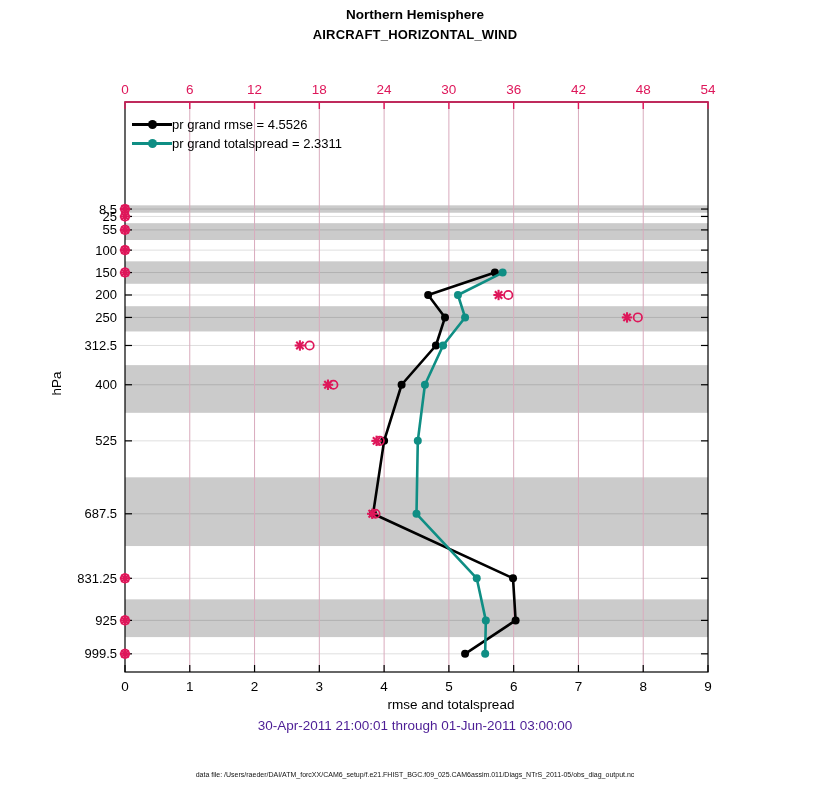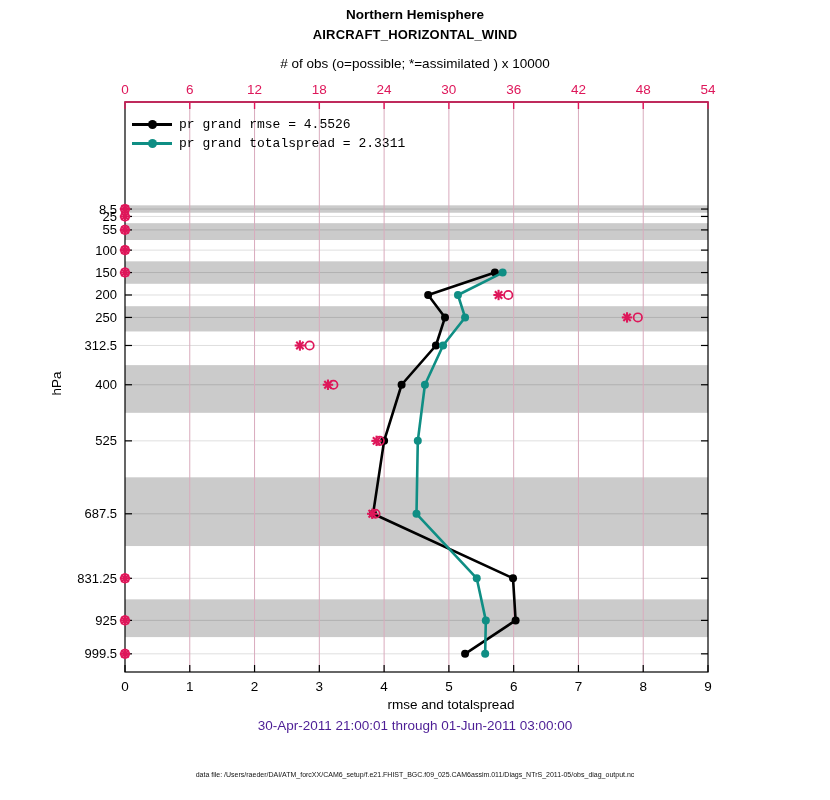--- a/index.html
+++ b/index.html
@@ -5,38 +5,37 @@
   html,body{margin:0;padding:0;background:#fff;}
   #fig{position:relative;width:830px;height:800px;background:#fff;
        font-family:"Liberation Sans", sans-serif;overflow:hidden;}
   .abs{position:absolute;}
   .ctr{left:0;width:830px;text-align:center;}
   #title1{top:7px;font-size:13.5px;font-weight:bold;color:#000;}
   #title2{top:27px;font-size:13px;font-weight:bold;color:#000;letter-spacing:.2px;}
   #obslabel{top:56px;font-size:13.5px;}
   #plot-svg{left:0;top:0;}
   .legend{left:132px;top:115px;}
-  .legend-row{display:flex;align-items:center;height:19px;gap:7px;font-family:Liberation Mono, monospace;}
+  .legend-row{display:flex;align-items:center;height:19px;}
   .legend-sample{position:relative;width:40px;height:2.6px;}
   .legend-sample .dot{position:absolute;left:16px;top:-3.2px;width:9px;height:9px;border-radius:50%;}
   .legend-label{font-size:13px;}
   #hpa-label{left:36px;top:376px;width:40px;font-size:13.5px;color:#000;
              transform:rotate(-90deg);text-align:center;}
   #xlabel{top:697px;font-size:13.5px;color:#000;margin-left:36px;}
   #daterange{top:718px;font-size:13.5px;color:#4c1d95;}
   #footer{top:771px;font-size:7px;color:#111;}
 </style>
 </head>
 <body>
 
 <div id="fig">
 
   <div id="title1" class="abs ctr">Northern Hemisphere</div>
   <div id="title2" class="abs ctr">AIRCRAFT_HORIZONTAL_WIND</div>
-  <div id="obslabel" class="abs ctr"># of obs (o=possible; *=assimilated ) x 10000</div>
 
   <svg id="plot-svg" class="abs" width="830" height="800">
       <rect x="125" y="205.34055118110234" width="583" height="7.4055118110236435" fill="#cbcbcb"></rect>
       <rect x="125" y="223.18110236220474" width="583" height="16.830708661417304" fill="#cbcbcb"></rect>
       <rect x="125" y="261.33070866141736" width="583" height="22.44094488188972" fill="#cbcbcb"></rect>
       <rect x="125" y="306.2125984251968" width="583" height="25.246062992126042" fill="#cbcbcb"></rect>
       <rect x="125" y="365.1200787401575" width="583" height="47.68700787401576" fill="#cbcbcb"></rect>
       <rect x="125" y="477.32480314960634" width="583" height="68.72539370078727" fill="#cbcbcb"></rect>
       <rect x="125" y="599.3474409448819" width="583" height="37.756889763779554" fill="#cbcbcb"></rect>
       <line x1="125" x2="708" y1="209.04330708661416" y2="209.04330708661416" stroke="rgba(0,0,0,0.13)" stroke-width="1"></line>

